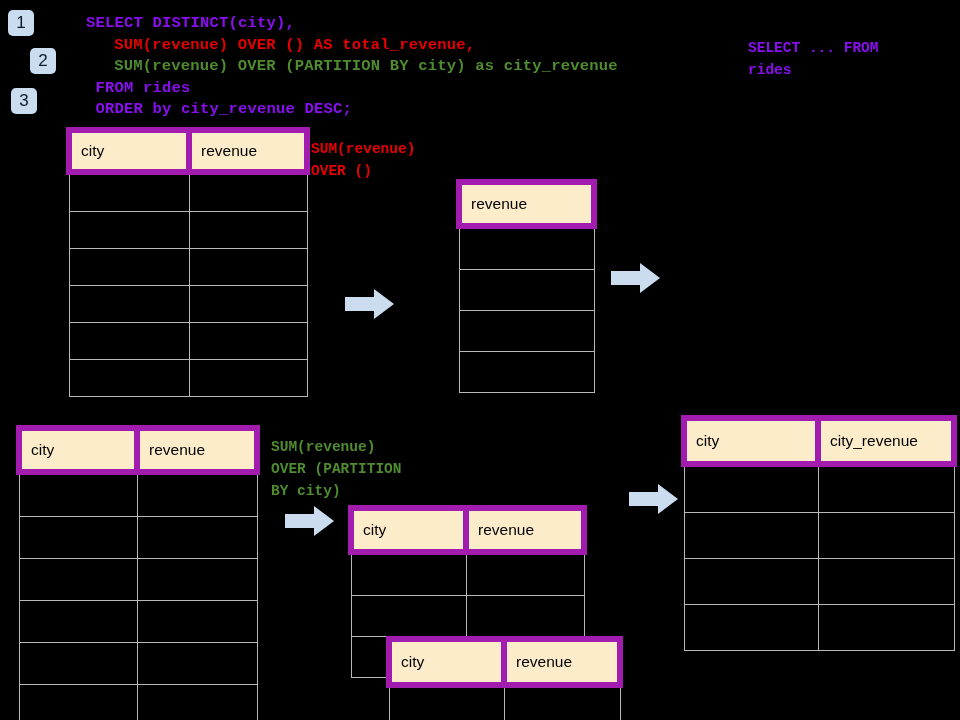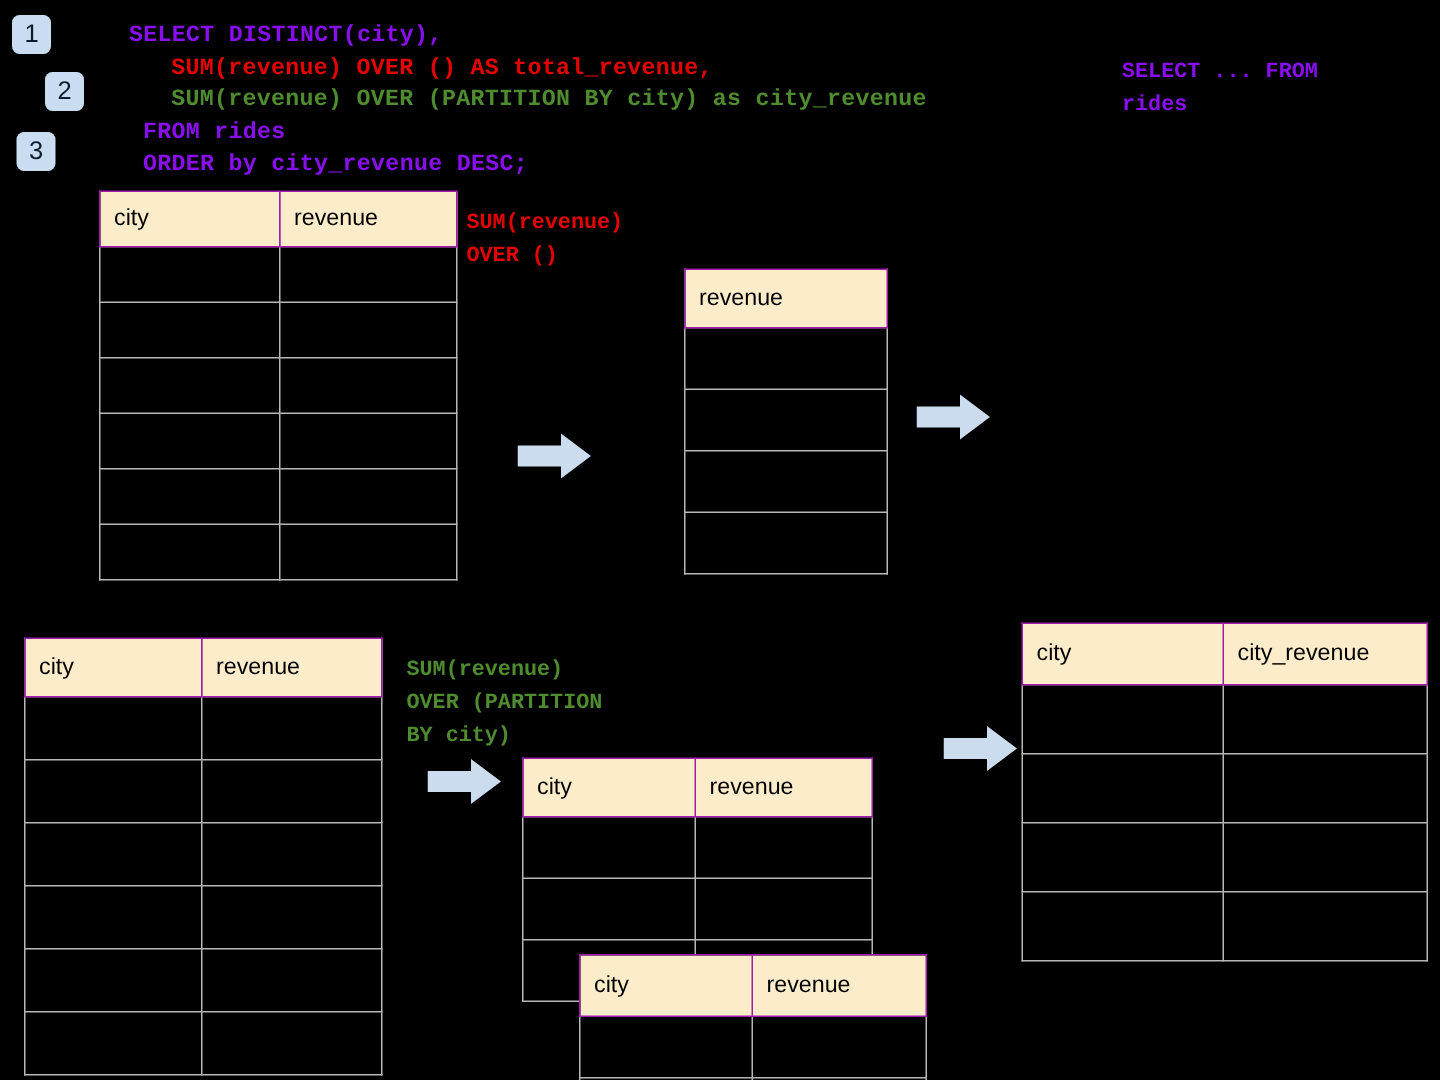--- a/index.html
+++ b/index.html
@@ -59,21 +59,21 @@
     border-collapse: collapse;
     table-layout: fixed;
     background: #000000;
   }
   .tbl td {
     border: 1px solid #b8b8b8;
     padding: 0;
     background: #000000;
   }
   .tbl th {
-    border: 1px solid #a21caf;
+    border: 6px solid #a21caf;
     background: #fcecca;
     color: #000000;
     font-family: "Liberation Sans", sans-serif;
     font-weight: normal;
     font-size: 15.5px;
     text-align: left;
     padding: 0 0 0 9px;
   }
 
   

